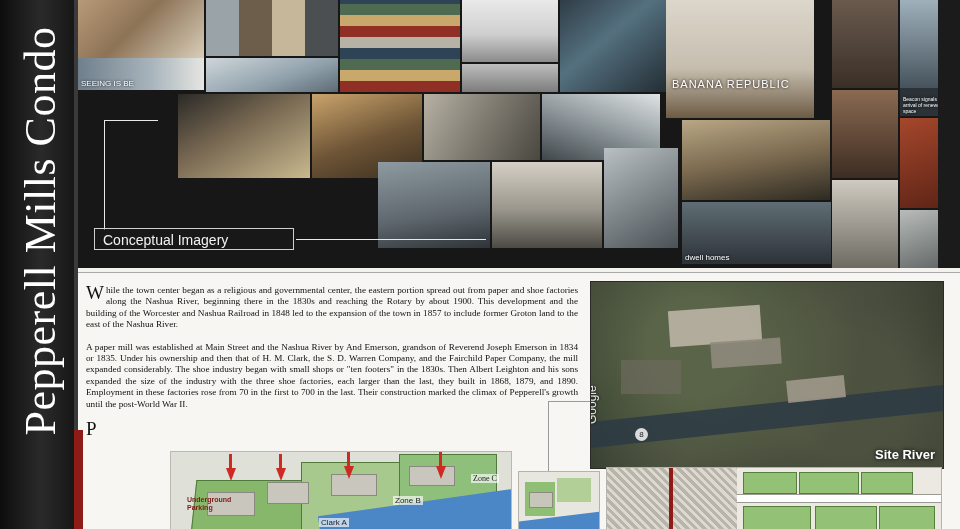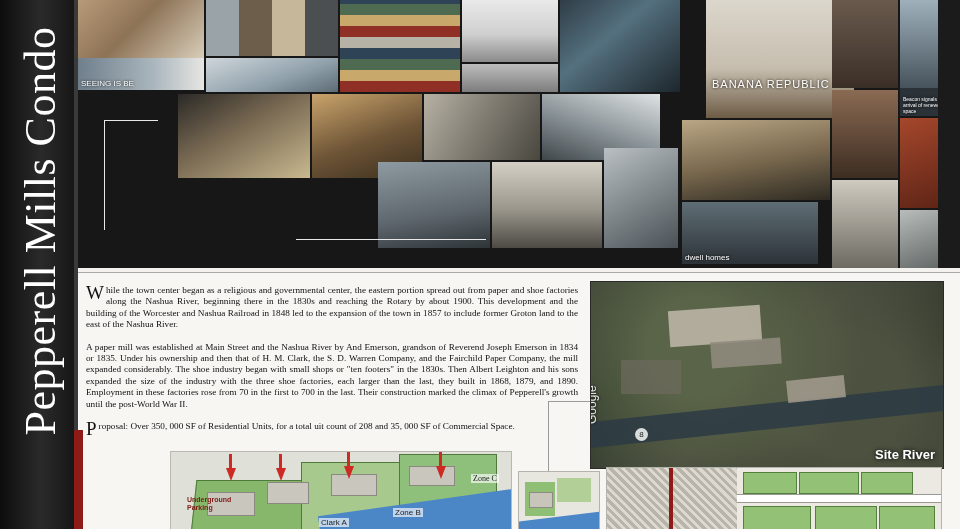--- a/index.html
+++ b/index.html
@@ -362,66 +362,67 @@
 
   <div class="ph" style="left:262px;top:0px;width:120px;height:92px;background:
        repeating-linear-gradient(0deg,#8f2f25 0 11px,#c9a96b 11px 22px,#4e6b52 22px 33px,#2f4356 33px 44px,#b7b2a6 44px 55px);"></div>
 
   <div class="ph" style="left:384px;top:0px;width:96px;height:62px;background:linear-gradient(180deg,#e9e9e9 0%,#cfcfcf 55%,#8b8b8b 100%);">
   </div>
   <div class="ph" style="left:384px;top:64px;width:96px;height:28px;background:linear-gradient(180deg,#bdbdbd,#7d7d7d);"></div>
 
   <div class="ph" style="left:482px;top:0px;width:120px;height:92px;background:linear-gradient(140deg,#2f3d46 0%,#54707f 40%,#1d262c 100%);"></div>
 
-  <div class="ph" style="left:628px;top:0px;width:148px;height:118px;background:linear-gradient(180deg,#dcd7cc 0%,#c6bdae 58%,#6d5c45 100%);">
+  <div class="ph" style="left:588px;top:0px;width:148px;height:118px;background:linear-gradient(180deg,#dcd7cc 0%,#c6bdae 58%,#6d5c45 100%);">
     <span class="cap" style="left:6px;bottom:28px;font-size:11px;letter-spacing:1px;">BANANA REPUBLIC</span>
   </div>
 
   <div class="ph" style="left:754px;top:0px;width:66px;height:88px;background:linear-gradient(180deg,#6a5a4d,#3a2f27);"></div>
   <div class="ph" style="left:822px;top:0px;width:60px;height:88px;background:linear-gradient(180deg,#9fb0bb,#46535c);"></div>
   <div class="ph" style="left:822px;top:88px;width:60px;height:28px;background:#2b3238;">
     <span class="cap" style="font-size:5px;line-height:6px;width:56px;">Beacon signals the arrival of renewed public space</span>
   </div>
 
   <div class="ph" style="left:100px;top:94px;width:132px;height:84px;background:linear-gradient(150deg,#2b2a27 0%,#7a6a53 45%,#c8b98f 100%);"></div>
   <div class="ph" style="left:234px;top:94px;width:110px;height:84px;background:linear-gradient(160deg,#c9a36b 0%,#6d5436 55%,#3b2f1f 100%);"></div>
   <div class="ph" style="left:346px;top:94px;width:116px;height:66px;background:linear-gradient(120deg,#b7b1a4 0%,#7e7a70 50%,#4a473f 100%);"></div>
   <div class="ph" style="left:464px;top:94px;width:118px;height:66px;background:linear-gradient(200deg,#dfe3e4 0%,#8e979b 50%,#3f474b 100%);"></div>
 
   <div class="ph" style="left:604px;top:120px;width:148px;height:80px;background:linear-gradient(170deg,#b9a686 0%,#7b6a4f 50%,#2e2a22 100%);"></div>
-  <div class="ph" style="left:604px;top:202px;width:136px;height:62px;background:linear-gradient(180deg,#5f6d74 0%,#2c3338 100%);">
+  <div class="ph" style="left:604px;top:202px;width:149px;height:62px;background:linear-gradient(180deg,#5f6d74 0%,#2c3338 100%);">
     <span class="cap">dwell homes</span>
   </div>
 
   <div class="ph" style="left:754px;top:90px;width:66px;height:88px;background:linear-gradient(180deg,#8a6a52,#3d2d22);"></div>
   <div class="ph" style="left:822px;top:118px;width:60px;height:90px;background:linear-gradient(160deg,#a5472c,#5a2215);"></div>
   <div class="ph" style="left:822px;top:210px;width:60px;height:58px;background:linear-gradient(160deg,#b8bcbb,#5b6160);"></div>
   <div class="ph" style="left:754px;top:180px;width:66px;height:88px;background:linear-gradient(180deg,#cfcac0,#6d6a61);"></div>
 
   <div class="ph" style="left:300px;top:162px;width:112px;height:86px;background:linear-gradient(170deg,#8e9aa1 0%,#5d666c 60%,#2e3438 100%);"></div>
   <div class="ph" style="left:414px;top:162px;width:110px;height:86px;background:linear-gradient(180deg,#d4d0c6 0%,#9a968c 55%,#4d4a44 100%);"></div>
   <div class="ph" style="left:526px;top:148px;width:74px;height:100px;background:linear-gradient(150deg,#b9bfc2,#4a5257);"></div>
 
   <div id="concept-leader-h"></div>
   <div id="concept-leader-v"></div>
   <div id="concept-leader-h2"></div>
+  <div id="concept-label">Conceptual Imagery</div>
 
   <div id="dark-right"></div>
 </div>
 
 <div id="sheet">
   <div id="sheet-inner">
 
     <div id="text-col">
       <p class="para">
         <span class="dropcap">W</span><span>hile the town center began as a religious and governmental center, the eastern portion spread out from paper and shoe factories along the Nashua River, beginning there in the 1830s and reaching the Rotary by about 1900. This development and the building of the Worcester and Nashua Railroad in 1848 led to the expansion of the town in 1857 to include former Groton land to the east of the Nashua River.</span>
       </p>
       <p class="para">A paper mill was established at Main Street and the Nashua River by And Emerson, grandson of Reverend Joseph Emerson in 1834 or 1835. Under his ownership and then that of H. M. Clark, the S. D. Warren Company, and the Fairchild Paper Company, the mill expanded considerably. The shoe industry began with small shops or "ten footers" in the 1830s. Then Albert Leighton and his sons expanded the size of the industry with the three shoe factories, each larger than the last, they built in 1868, 1879, and 1890. Employment in these factories rose from 70 in the first to 700 in the last. Their construction marked the climax of Pepperell's growth until the post-World War II.</p>
       <p class="para">
-        <span class="dropcap">P</span><span>roposal: Over 350, 000 SF of Residential Units, for a total uit count of 208 and 35, 000 SF of Commercial Space.</span>
+        <span class="dropcap">P</span>
       </p>
     </div>
 
     <div id="aerial-leader-h"></div>
     <div id="aerial-leader-v"></div>
 
     <div id="aerial">
       <div class="river"></div>
       <div class="lot"></div>
       <div class="roof1"></div>
@@ -449,21 +450,21 @@
       <div class="arrow" style="left:105px;top:16px;"></div>
       <div class="arrow-stem" style="left:176px;top:0px;"></div>
       <div class="arrow" style="left:173px;top:14px;"></div>
       <div class="arrow-stem" style="left:268px;top:0px;"></div>
       <div class="arrow" style="left:265px;top:14px;"></div>
 
       <div id="parking-note" style="white-space:pre-line;">Underground
 Parking</div>
 
       <div class="zone-lbl" style="left:148px;top:66px;">Clark A</div>
-      <div class="zone-lbl" style="left:222px;top:44px;margin-top:12px;">Zone B</div>
+      <div class="zone-lbl" style="left:222px;top:44px;">Zone B</div>
       <div class="zone-lbl" style="left:300px;top:22px;font-family:Liberation Serif, serif;">Zone C</div>
     </div>
 
     <div id="thumb-plan">
       <div class="g1"></div>
       <div class="g2"></div>
       <div class="b1"></div>
       <div class="w1"></div>
     </div>
 

